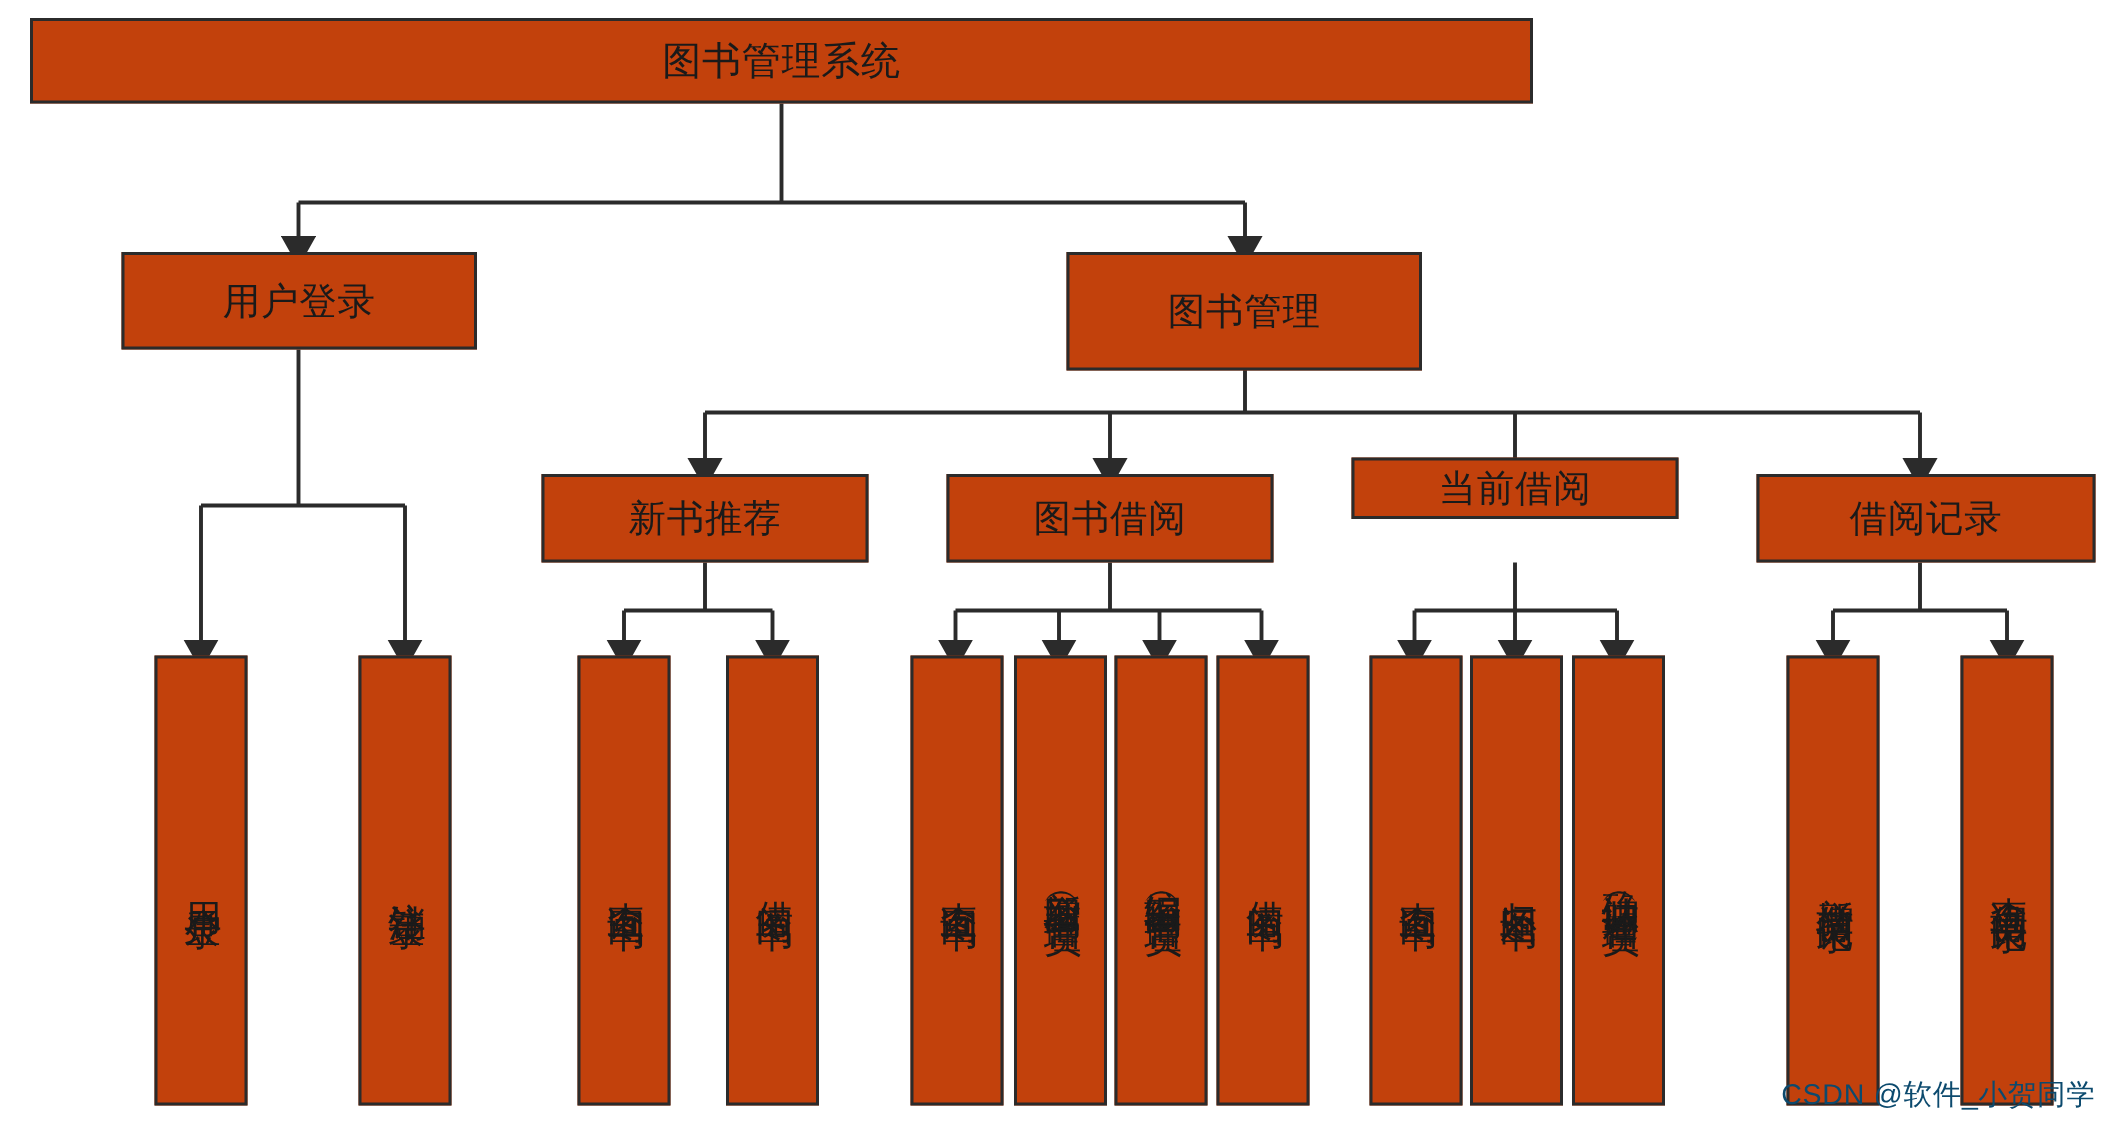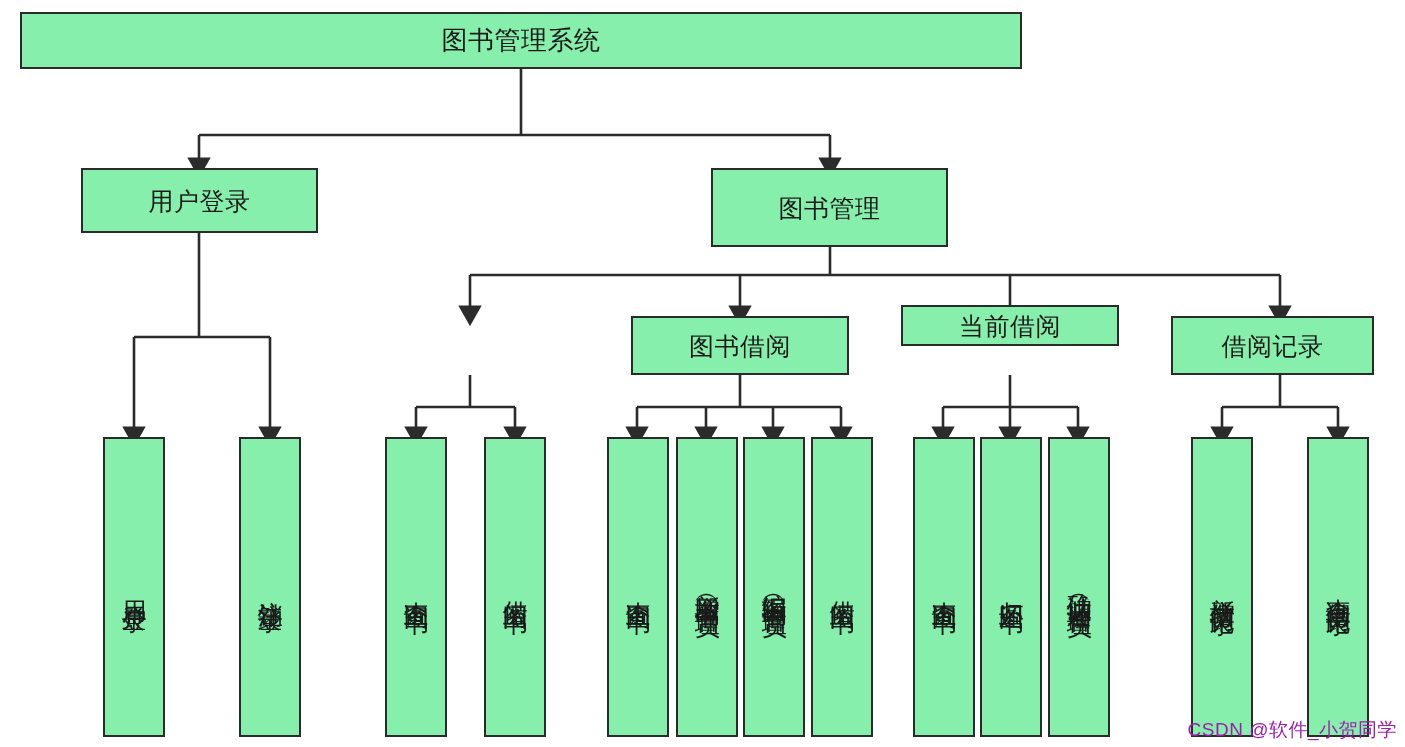--- a/index.html
+++ b/index.html
@@ -8,21 +8,21 @@
     background:#ffffff;
     font-family:"Liberation Sans","DejaVu Sans",sans-serif;
     overflow:hidden;
   }
   #diagram{position:relative;width:1405px;height:747px;}
   #edges{position:absolute;left:0;top:0;width:1405px;height:747px;}
 
   .node{
     position:absolute;
     box-sizing:border-box;
-    background:#86efac;
+    background:#c2410c;
     border:2.5px solid #2b2b2b;
     display:flex;
     align-items:center;
     justify-content:center;
   }
   .node .label{
     color:#1a1a1a;
     line-height:1.12;
     letter-spacing:0.5px;
     white-space:nowrap;
@@ -39,21 +39,21 @@
     letter-spacing:3px;
     white-space:normal;
     max-height:280px;
   }
 
   #watermark{
     position:absolute;
     right:8px;
     bottom:4px;
     font-size:19px;
-    color:#a21caf;
+    color:#0c4a6e;
     letter-spacing:0.5px;
     white-space:nowrap;
     pointer-events:none;
   }
 </style>
 </head>
 <body>
 
 <div id="diagram">
 
@@ -111,27 +111,30 @@
     <span class="label">图书管理系统</span>
   </div>
 
   <div class="node horiz" style="left:81px;top:168px;width:237px;height:65px;">
     <span class="label">用户登录</span>
   </div>
   <div class="node horiz" style="left:711px;top:168px;width:237px;height:79px;">
     <span class="label">图书管理</span>
   </div>
 
+  <div class="node horiz" style="left:361px;top:316px;width:218px;height:59px;">
+    <span class="label">新书推荐</span>
+  </div>
   <div class="node horiz" style="left:631px;top:316px;width:218px;height:59px;text-align:center;">
     <span class="label">图书借阅</span>
   </div>
   <div class="node horiz" style="left:901px;top:305px;width:218px;height:41px;">
     <span class="label">当前借阅</span>
   </div>
-  <div class="node horiz" style="left:1171px;top:316px;width:203px;height:59px;">
+  <div class="node horiz" style="left:1171px;top:316px;width:226px;height:59px;">
     <span class="label">借阅记录</span>
   </div>
 
   <div class="node vert" style="left:103px;top:437px;width:62px;height:300px;">
     <span class="label">用户登录</span>
   </div>
   <div class="node vert" style="left:239px;top:437px;width:62px;height:300px;">
     <span class="label">注销登录</span>
   </div>
 

